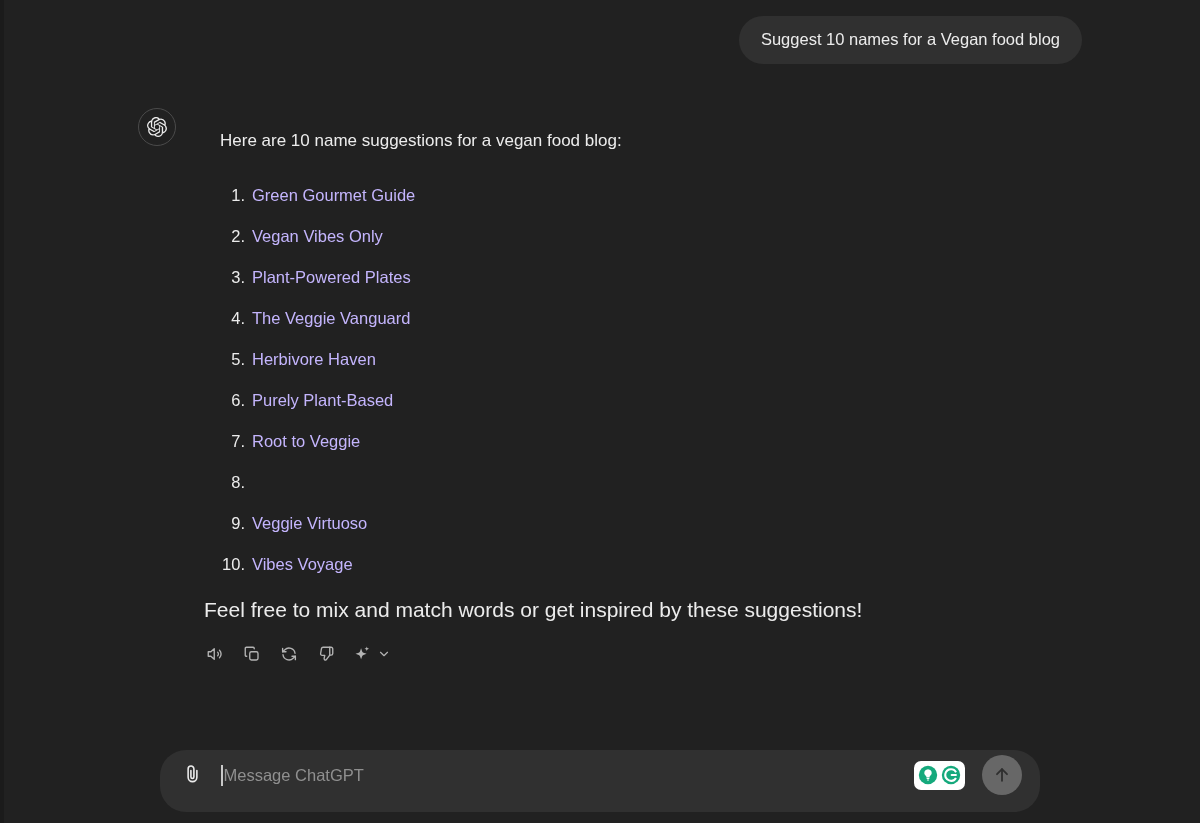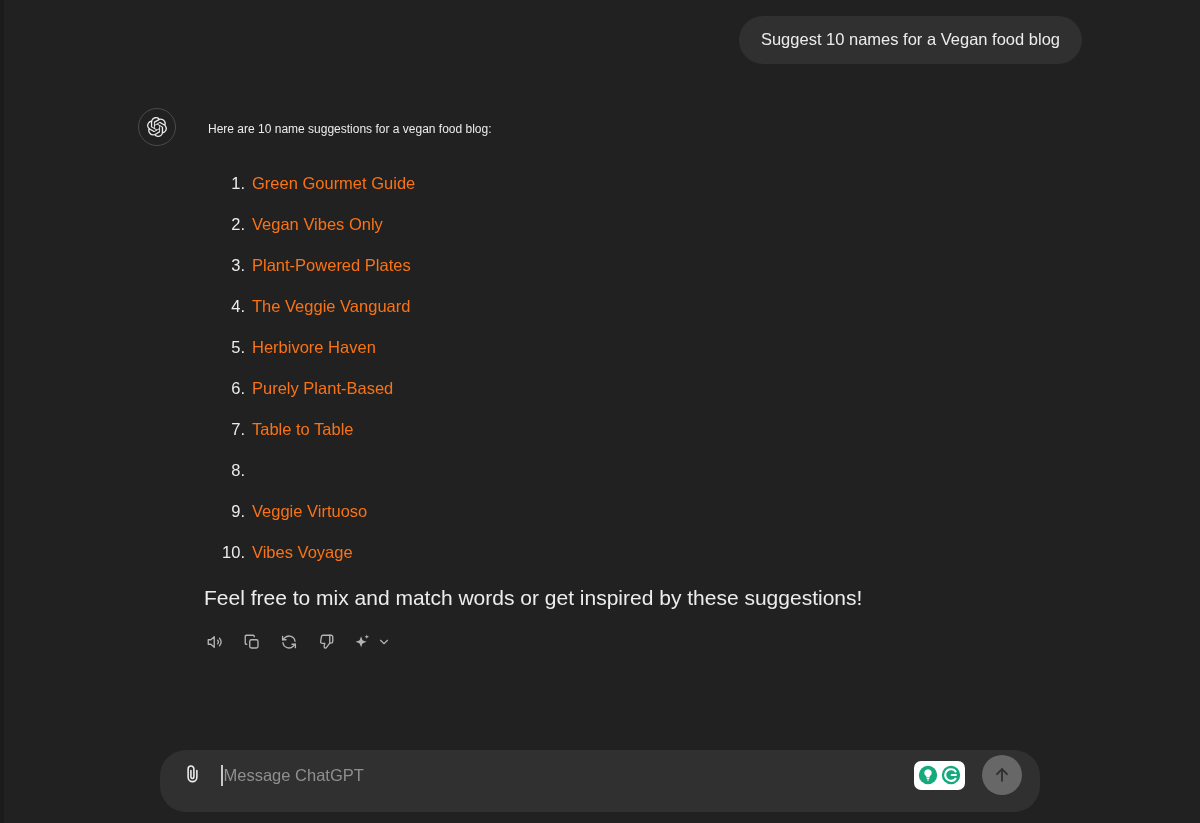--- a/index.html
+++ b/index.html
@@ -74,24 +74,24 @@
     justify-content: center;
     background: #212121;
   }
   .avatar svg { display: block; }
 
   .assistant-body {
     margin-left: 66px;
     padding-top: 0px;
   }
   .intro-text {
-    font-size: 12px;
+    font-size: 17px;
     line-height: 28px;
     color: #ececec;
-    margin: 4px;
+    margin: 16px;
     padding-top: 3px;
   }
 
   ol.names {
     list-style: none;
     margin: 28px 0 0 0;
     padding: 0;
   }
   ol.names li {
     display: flex;
@@ -102,21 +102,21 @@
     color: #ececec;
   }
   ol.names li .num {
     width: 48px;
     min-width: 48px;
     text-align: right;
     padding-right: 7px;
     color: #ececec;
   }
   ol.names li .label {
-    color: #f97316;
+    color: #c4b5fd;
   }
 
   .outro-text {
     font-size: 21px;
     line-height: 26px;
     color: #ececec;
     margin: 21px 0 0 0;
   }
 
   
@@ -274,21 +274,21 @@
           <li>
             <span class="num">5.</span>
             <span class="label">Herbivore Haven</span>
           </li>
           <li>
             <span class="num">6.</span>
             <span class="label">Purely Plant-Based</span>
           </li>
           <li>
             <span class="num">7.</span>
-            <span class="label">Table to Table</span>
+            <span class="label">Root to Veggie</span>
           </li>
           <li>
             <span class="num">8.</span>
           </li>
           <li>
             <span class="num">9.</span>
             <span class="label">Veggie Virtuoso</span>
           </li>
           <li>
             <span class="num">10.</span>

